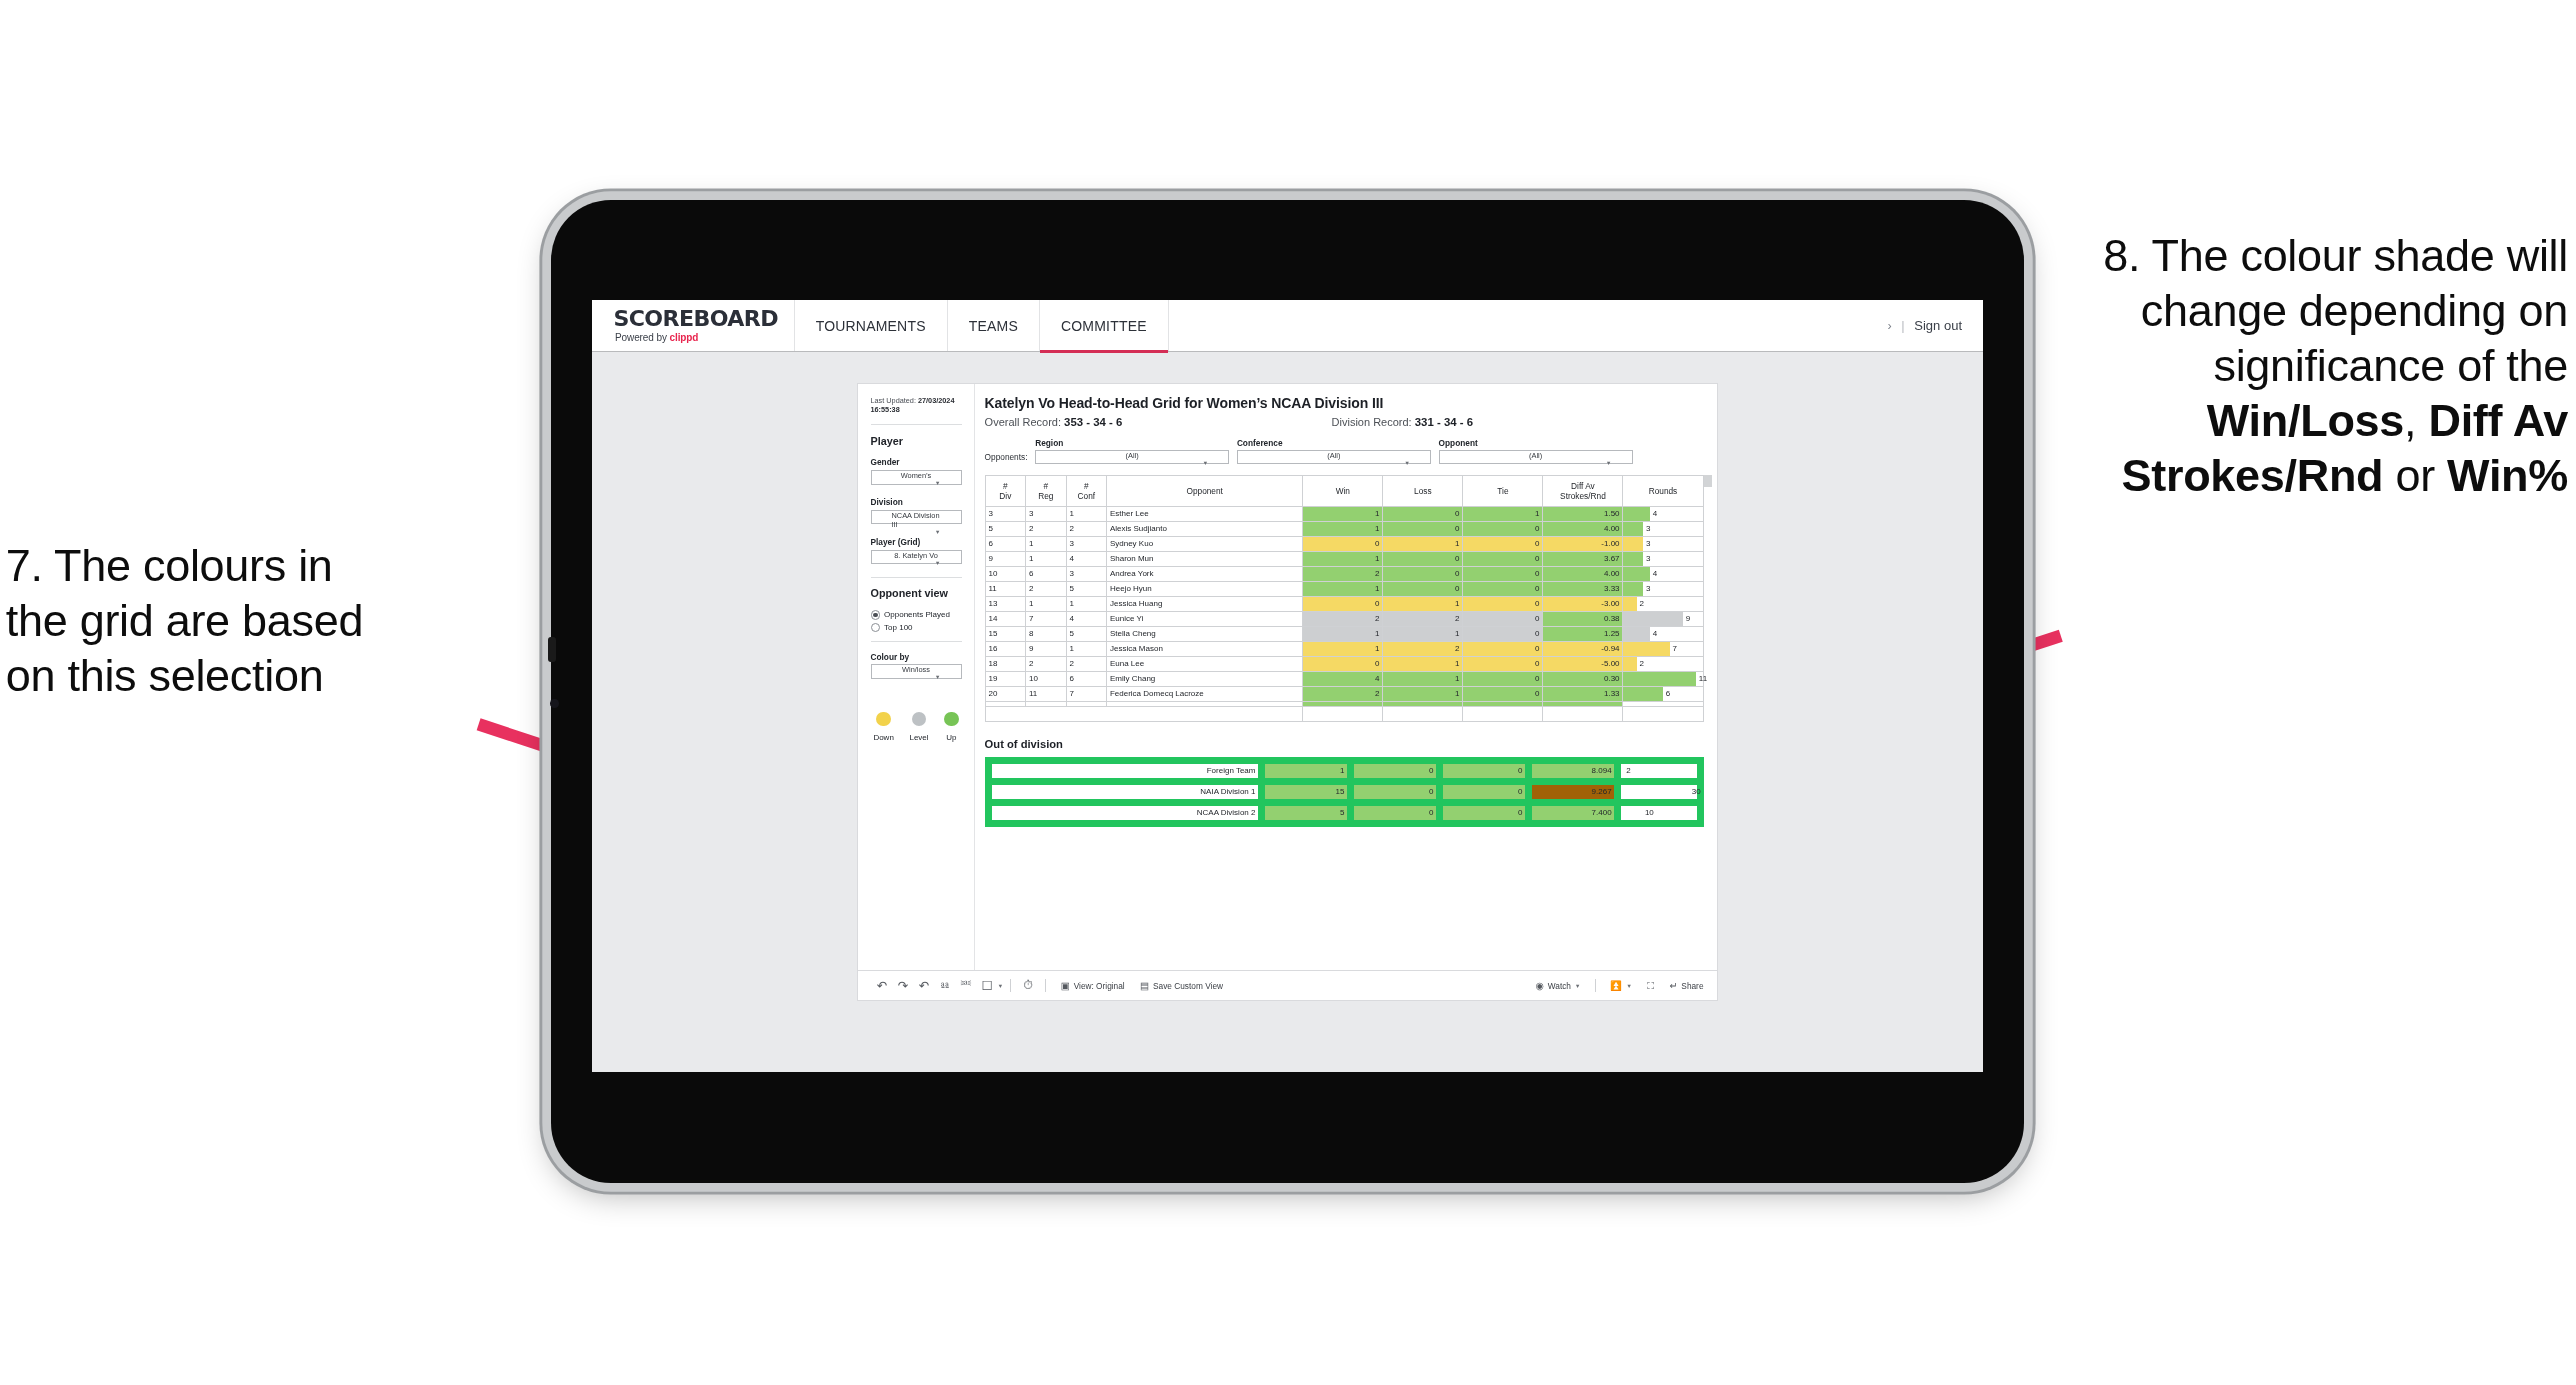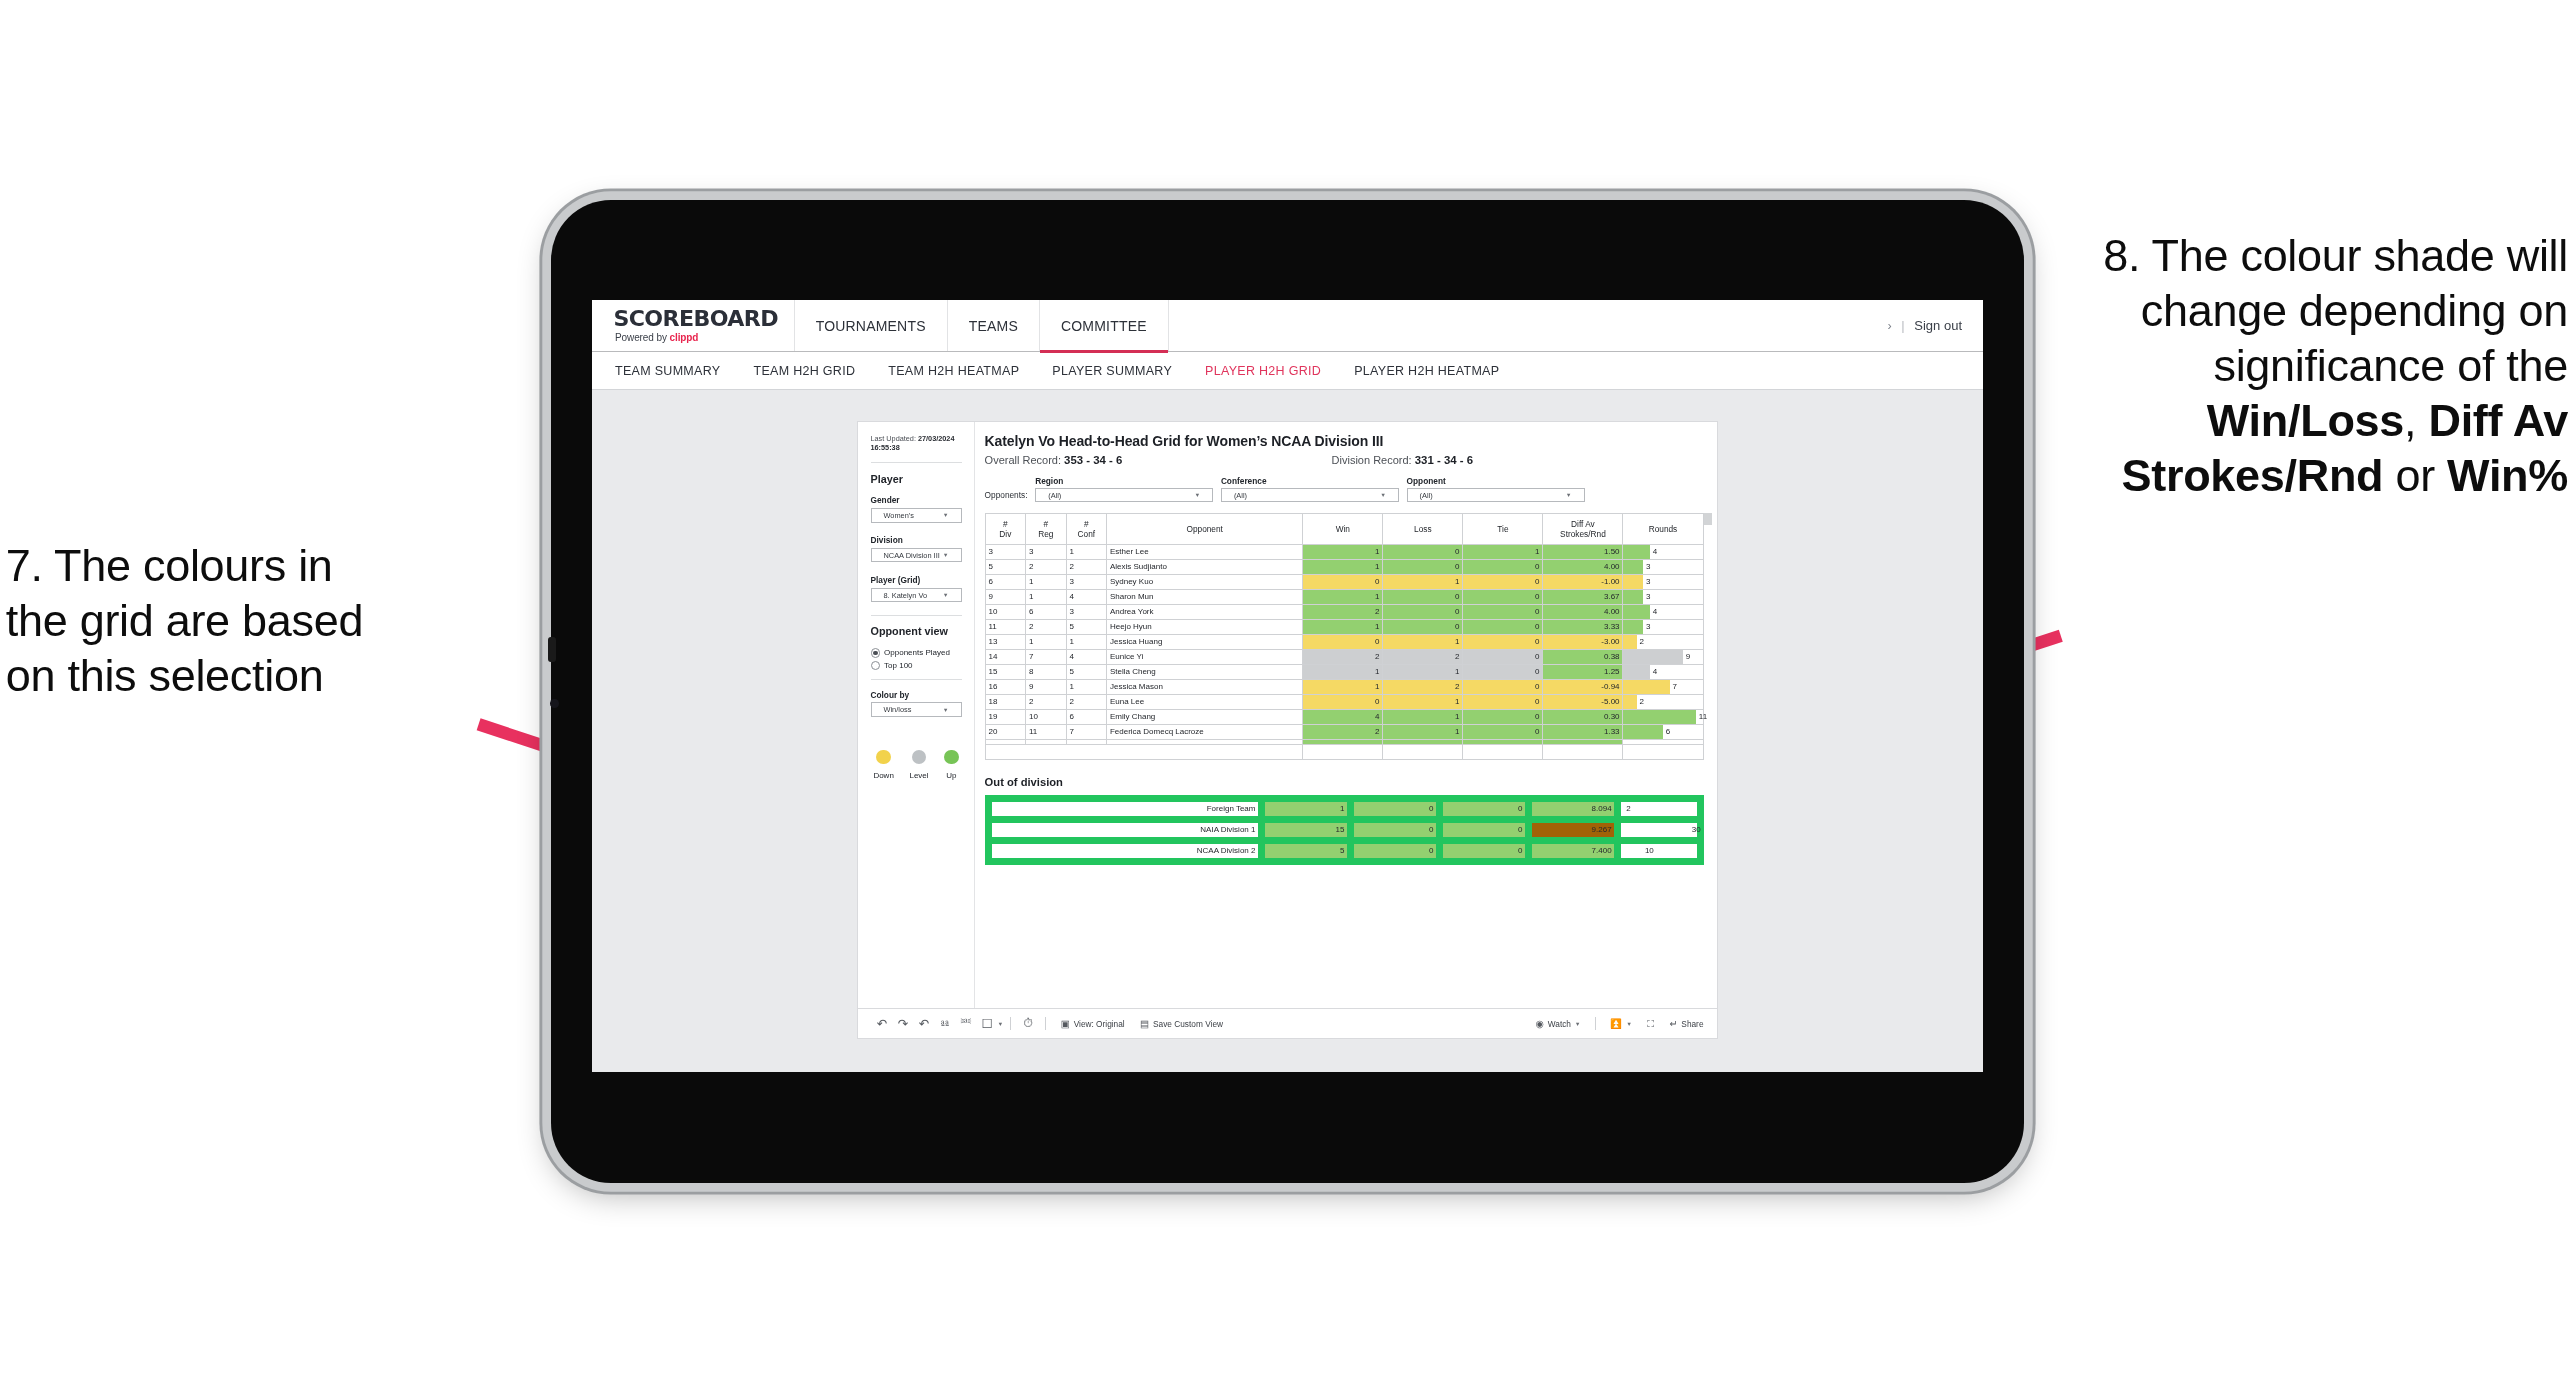--- a/index.html
+++ b/index.html
@@ -95,21 +95,21 @@
   .rail { width: 91px; padding: 11.6px 12.5px 0 12.5px; border-right:1px solid #e3e4e6; }
   .rail .upd { font-size:7.3px; color:#4a4e55; line-height:1.35; }
   .rail .upd b{ font-weight:700; color:#2a2d33;}
   .rail hr { border:0; border-top:1px solid #dcdee0; margin:8.7px 0 9.6px; }
   .rail h3 { font-size:10.8px; margin:0 0 10.6px; color:#21242a; font-weight:700;}
   .fgroup { margin-bottom: 12.5px; }
   .flabel { font-size:8.3px; font-weight:700; color:#22262c; margin-bottom:2.9px;}
   .sel {
     height:12.5px; border:1px solid #b6b9bd; background:#fff;
     font-size:7.4px; color:#34383e; display:flex; align-items:center;
-    padding:0 12px; position:relative;
+    padding:0 20px; position:relative;flex-direction:column;
   }
   .sel .caret { margin-left:auto; font-size:5.8px; color:#6c7076; }
   .radio-row { display:flex; align-items:center; gap:3.9px; margin:2.9px 0; font-size:8px; color:#22262c;}
   .radio { width:7.7px;height:7.7px;border:1px solid #8b8f95;border-radius:50%;position:relative;background:#fff;flex:none;}
   .radio.on::after{content:"";position:absolute;inset:1.5px;border-radius:50%;background:#4b4f55;}
   .legend { display:flex; justify-content:space-between; padding: 0 2.9px; margin-top: 33px;}
   .legend .it { text-align:center; }
   .dot { width:14.4px;height:14.4px;border-radius:50%; margin:0 auto 6.7px;}
   .dot.down{background:#f2d24b;} .dot.level{background:#bdc1c4;} .dot.up{background:#77c456;}
   .legend .lb{ font-size:8px; color:#22262c;}
@@ -206,28 +206,20 @@
           <div class="top-tab">TEAMS</div>
           <div class="top-tab active">COMMITTEE</div>
         </div>
         <div class="top-right">
           <span class="chev">›</span>
           <span class="bar">|</span>
           <span>Sign out</span>
         </div>
       </div>
 
-      <div class="sub-nav">
-        <span>TEAM SUMMARY</span>
-        <span>TEAM H2H GRID</span>
-        <span>TEAM H2H HEATMAP</span>
-        <span>PLAYER SUMMARY</span>
-        <span class="active">PLAYER H2H GRID</span>
-        <span>PLAYER H2H HEATMAP</span>
-      </div>
 
       <div class="workspace">
         <div class="sheet">
           <div class="sheet-body">
 
             <div class="rail">
               <div class="upd">
                 <span>Last Updated:</span>
                 <b>27/03/2024 16:55:38</b>
               </div>

